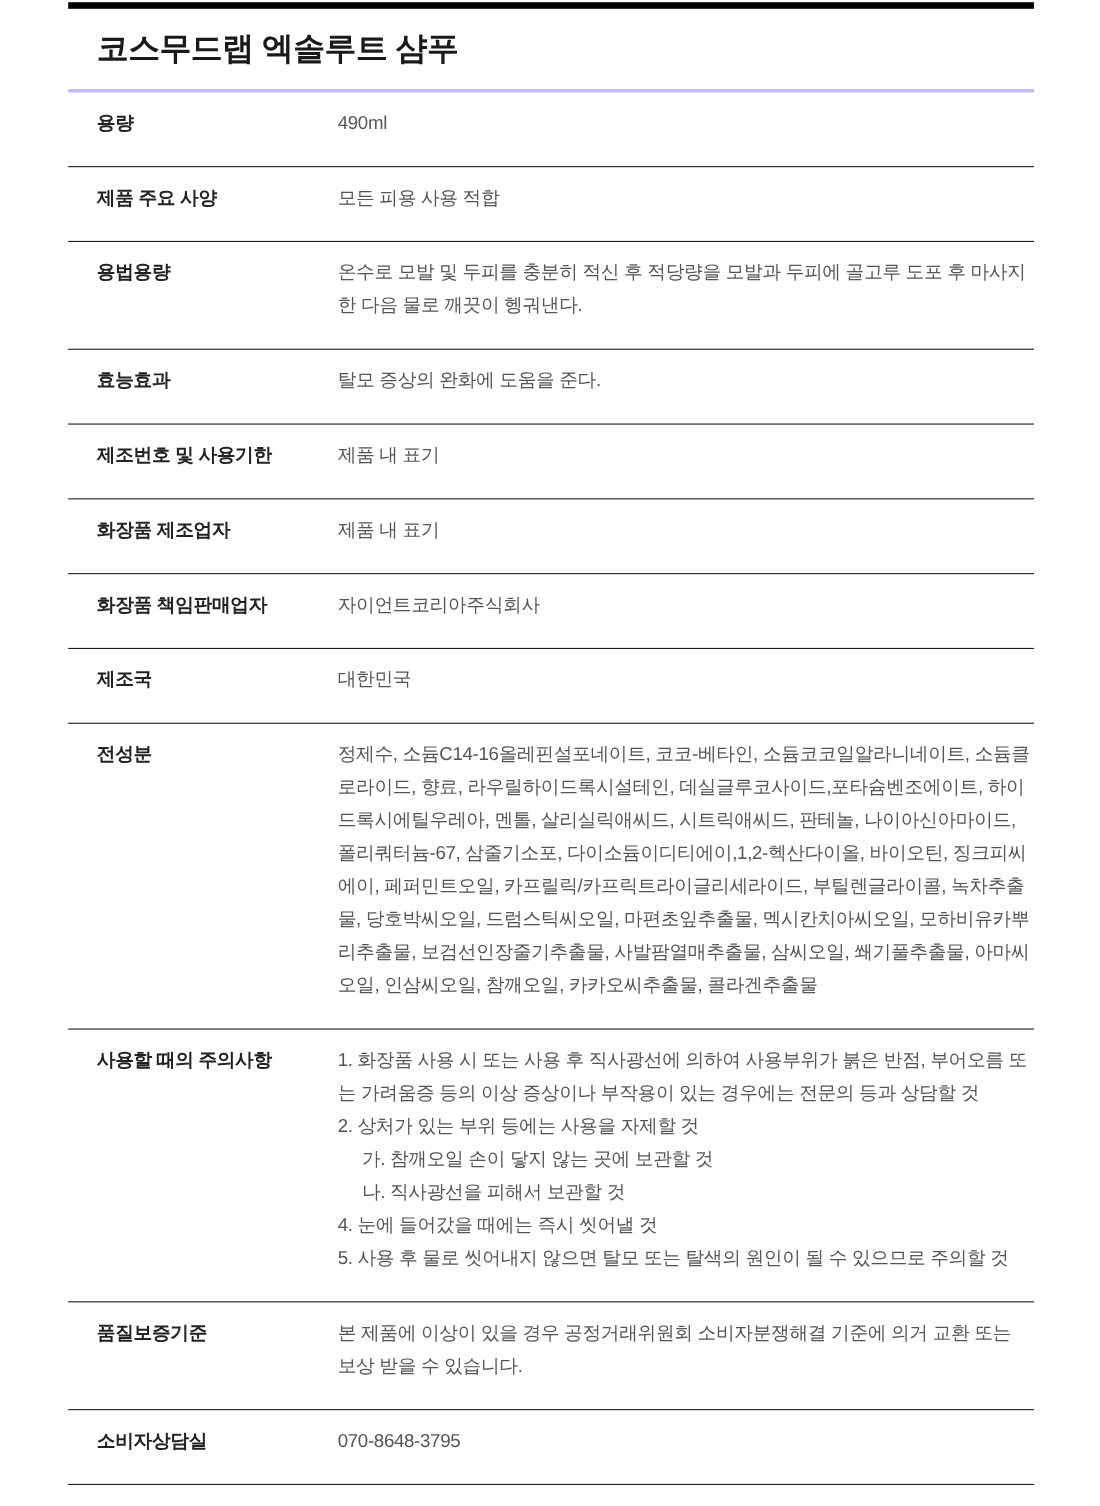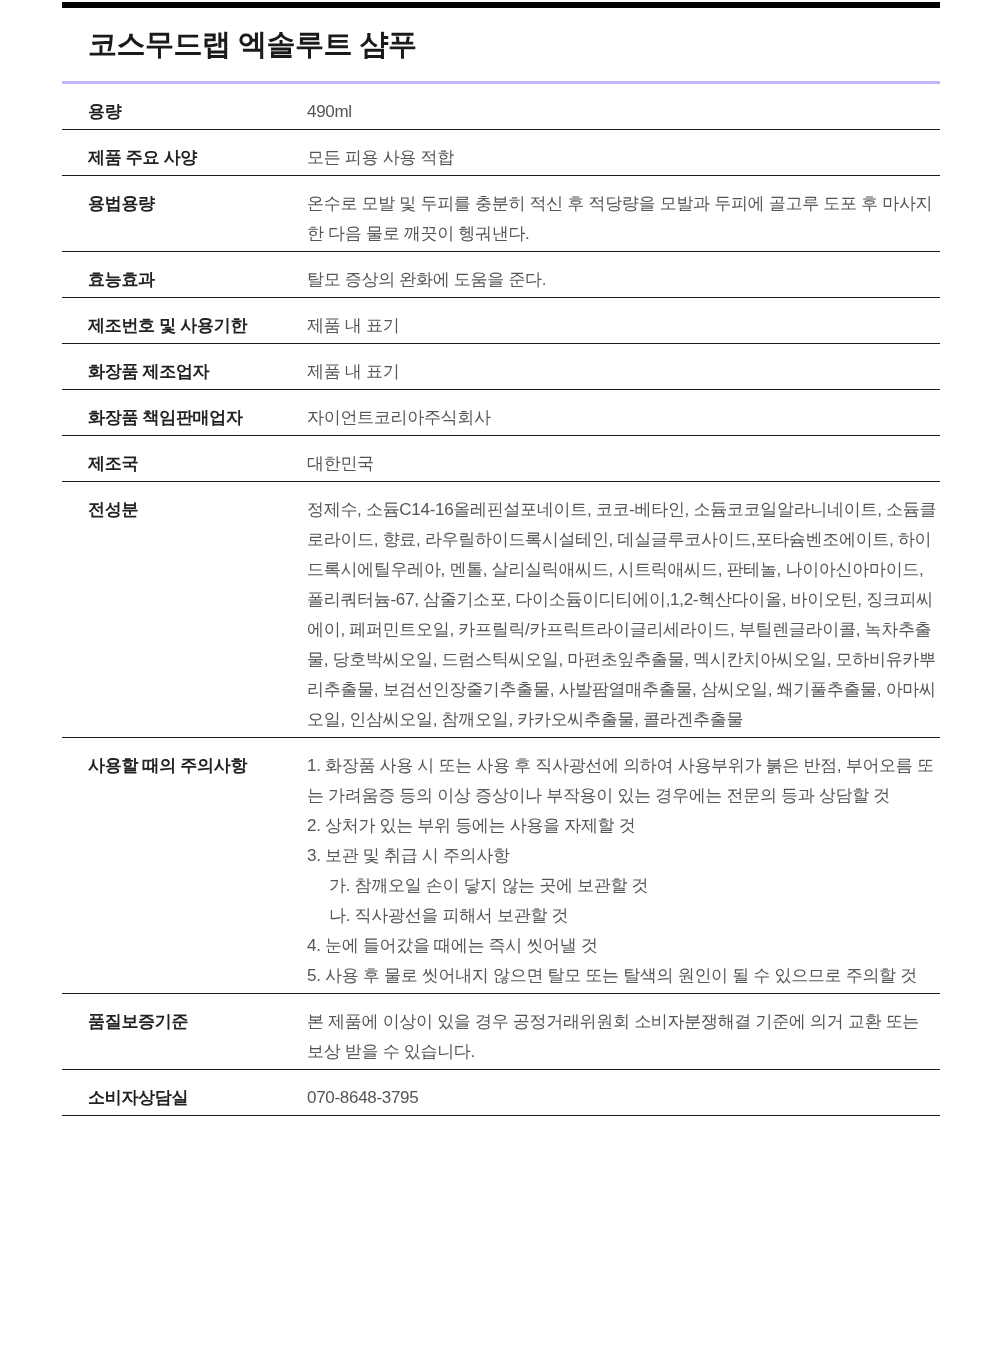--- a/index.html
+++ b/index.html
@@ -33,21 +33,21 @@
     color: #1a1a1a;
     letter-spacing: -0.5px;
   }
 
   .spec-table { width: 100%; }
 
   .spec-row {
     display: flex;
     align-items: flex-start;
     border-bottom: 1.5px solid #1c1c1c;
-    padding: 13px 0 2px 0;
+    padding: 13px 0 24px 0;
   }
   .spec-label {
     flex: 0 0 245px;
     padding-left: 26px;
     font-size: 17px;
     font-weight: 700;
     color: #222222;
     line-height: 30px;
     letter-spacing: -0.3px;
   }
@@ -124,21 +124,20 @@
         <div class="spec-label">전성분</div>
         <div class="spec-value">
           <div class="vline">정제수, 소듐C14-16올레핀설포네이트, 코코-베타인, 소듐코코일알라니네이트, 소듐클로라이드, 향료, 라우릴하이드록시설테인, 데실글루코사이드,포타슘벤조에이트, 하이드록시에틸우레아, 멘톨, 살리실릭애씨드, 시트릭애씨드, 판테놀, 나이아신아마이드, 폴리쿼터늄-67, 삼줄기소포, 다이소듐이디티에이,1,2-헥산다이올, 바이오틴, 징크피씨에이, 페퍼민트오일, 카프릴릭/카프릭트라이글리세라이드, 부틸렌글라이콜, 녹차추출물, 당호박씨오일, 드럼스틱씨오일, 마편초잎추출물, 멕시칸치아씨오일, 모하비유카뿌리추출물, 보검선인장줄기추출물, 사발팜열매추출물, 삼씨오일, 쐐기풀추출물, 아마씨오일, 인삼씨오일, 참깨오일, 카카오씨추출물, 콜라겐추출물</div>
         </div>
       </div>
       <div class="spec-row">
         <div class="spec-label">사용할 때의 주의사항</div>
         <div class="spec-value">
           <div class="vline">1. 화장품 사용 시 또는 사용 후 직사광선에 의하여 사용부위가 붉은 반점, 부어오름 또는 가려움증 등의 이상 증상이나 부작용이 있는 경우에는 전문의 등과 상담할 것</div>
           <div class="vline">2. 상처가 있는 부위 등에는 사용을 자제할 것</div>
-          <div class="vline">3. 보관 및 취급 시 주의사항</div>
           <div class="vline indent">가. 참깨오일 손이 닿지 않는 곳에 보관할 것</div>
           <div class="vline indent">나. 직사광선을 피해서 보관할 것</div>
           <div class="vline">4. 눈에 들어갔을 때에는 즉시 씻어낼 것</div>
           <div class="vline">5. 사용 후 물로 씻어내지 않으면 탈모 또는 탈색의 원인이 될 수 있으므로 주의할 것</div>
         </div>
       </div>
       <div class="spec-row">
         <div class="spec-label">품질보증기준</div>
         <div class="spec-value">
           <div class="vline">본 제품에 이상이 있을 경우 공정거래위원회 소비자분쟁해결 기준에 의거 교환 또는 보상 받을 수 있습니다.</div>

